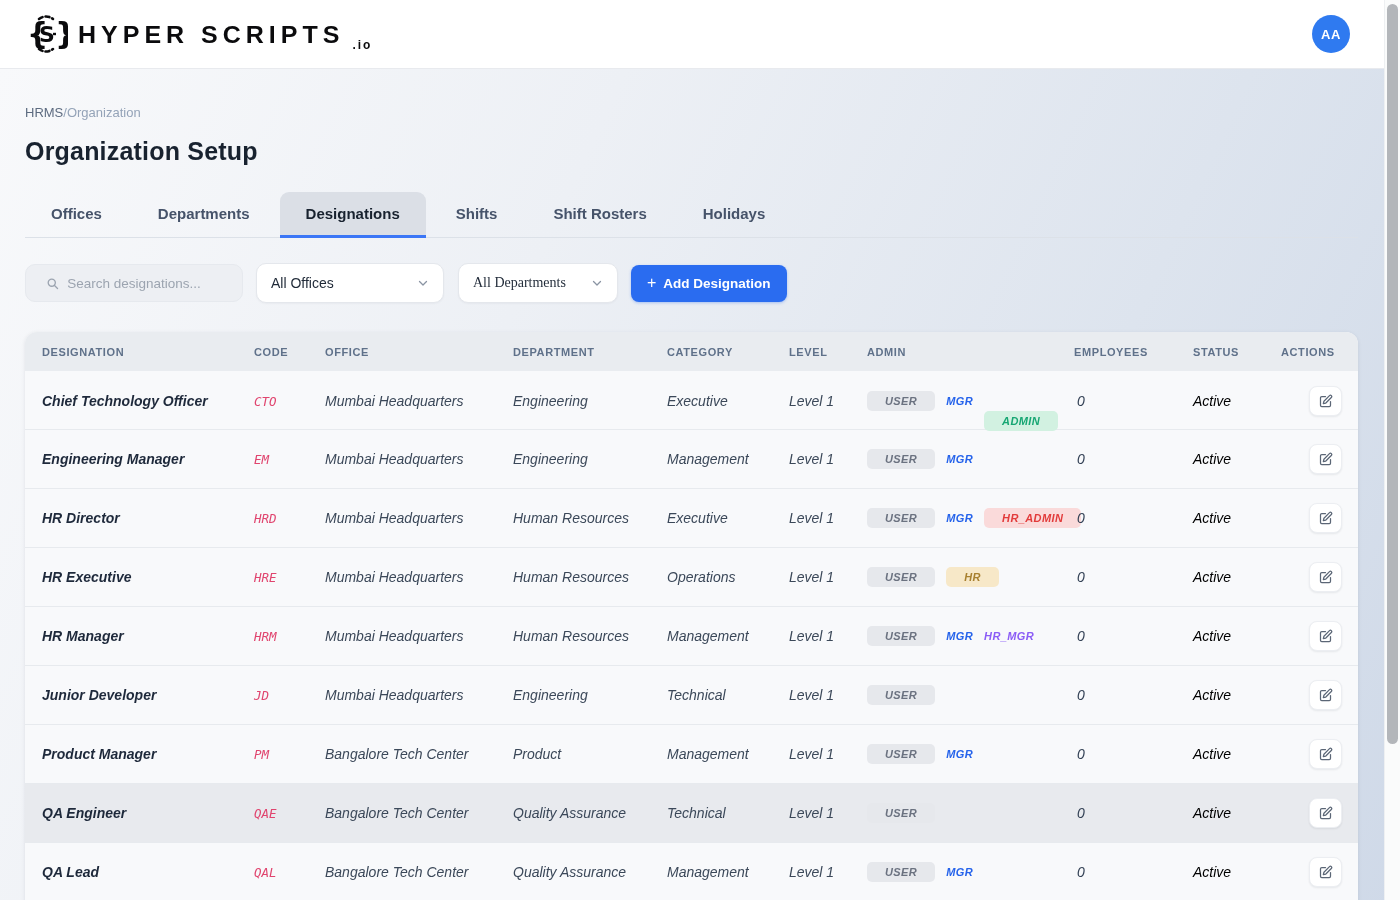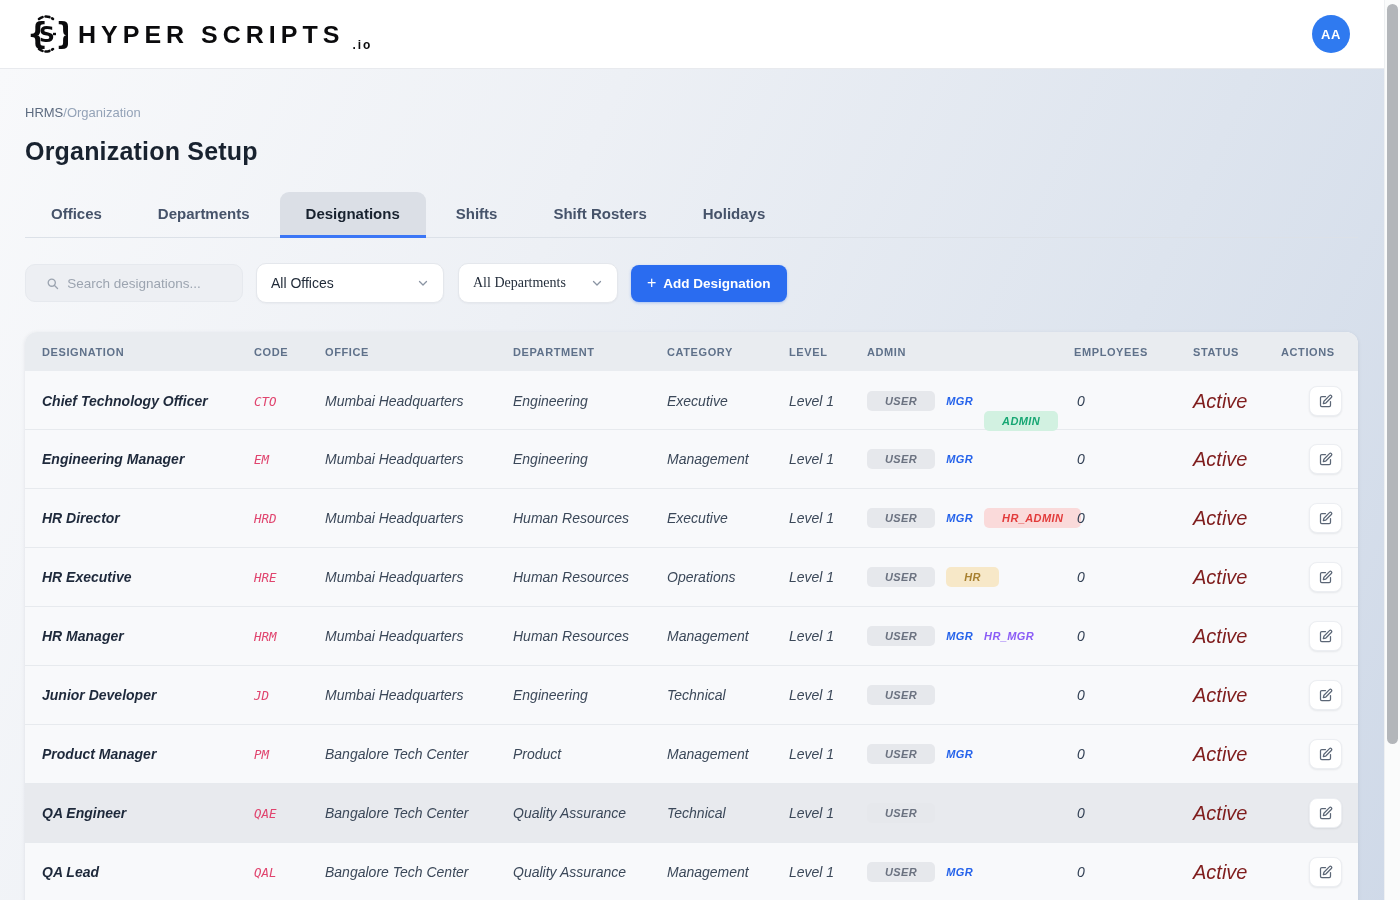--- a/index.html
+++ b/index.html
@@ -101,21 +101,21 @@
   .cell-designation { font-size:14px; font-weight:700; color:#1e293b; }
   .cell-code { font-family:"DejaVu Sans Mono",monospace; font-size:12.5px; color:#e0446e; }
   .cell-plain { font-size:14px; color:#3b4859; }
   .cell-roles { display:flex; align-items:center; gap:11px; }
   .badge {
     font-size:11px; font-weight:700; letter-spacing:.4px;
     padding:4px 18px; border-radius:5px; white-space:nowrap;
   }
   .badge.plain { padding:4px 0; background:transparent; }
   .cell-employees { font-size:14px; color:#334155; padding-left:3px; }
-  .cell-status { font-size:20px; font-weight:500; color:#7f1d1d; }
+  .cell-status { font-size:14px; font-weight:500; color:#000000; }
   .edit-btn {
     width:33px; height:30px; margin-left:28px; background:#fff;
     border:1px solid #eceef2; border-radius:8px; cursor:pointer;
     display:flex; align-items:center; justify-content:center;
     color:#5b6676; box-shadow:0 1px 2px rgba(16,24,40,.08);
   }
 
   
   .scrollbar-track {
     position:absolute; top:0; right:0; width:16px; height:900px;

